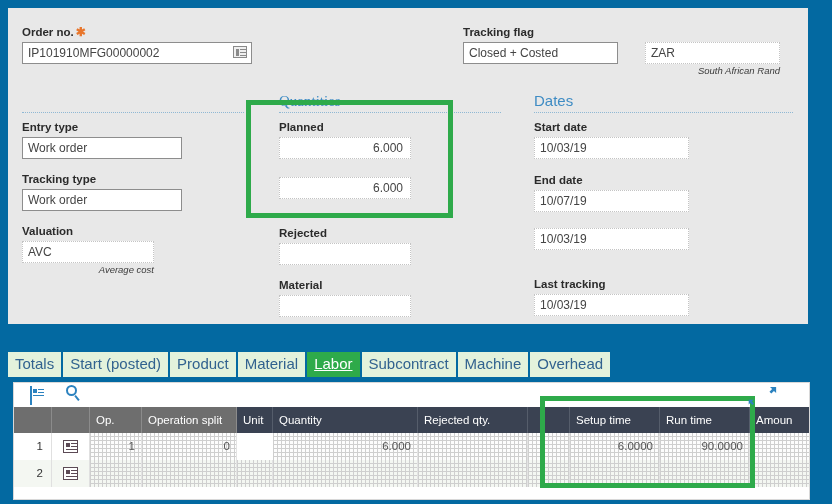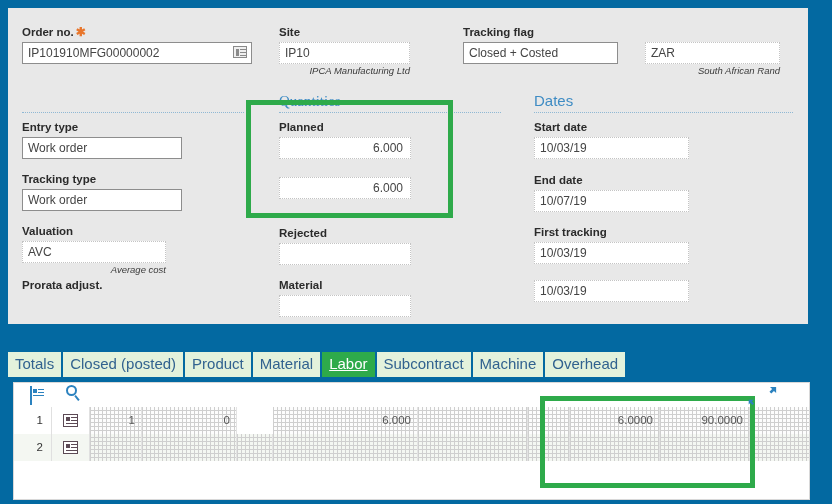--- a/index.html
+++ b/index.html
@@ -149,25 +149,20 @@
     <div class="fld" style="left:14px; top:17px; width:230px;">
       <div class="lbl"><span>Order no.</span><span class="req">✱</span></div>
       <div class="inp solid">
         <span>IP101910MFG00000002</span>
         <span class="lookup-icon">
             <i></i>
           </span>
       </div>
     </div>
 
-    <div class="fld" style="left:271px; top:17px; width:131px;">
-      <div class="lbl">Site</div>
-      <div class="inp"><span>IP10</span></div>
-      <div class="sub">IPCA Manufacturing Ltd</div>
-    </div>
 
     <div class="fld" style="left:637px; top:31px; width:135px;">
       <div class="inp"><span>ZAR</span></div>
       <div class="sub">South African Rand</div>
     </div>
 
     <div class="fld" style="left:455px; top:17px; width:155px;">
       <div class="lbl">Tracking flag</div>
       <div class="inp solid"><span>Closed + Costed</span></div>
     </div>
@@ -182,28 +177,27 @@
     <div class="fld" style="left:14px; top:112px; width:160px;">
       <div class="lbl">Entry type</div>
       <div class="inp solid"><span>Work order</span></div>
     </div>
 
     <div class="fld" style="left:14px; top:164px; width:160px;">
       <div class="lbl">Tracking type</div>
       <div class="inp solid"><span>Work order</span></div>
     </div>
 
-    <div class="fld" style="left:14px; top:216px; width:144px;">
+    <div class="fld" style="left:14px; top:216px; width:132px;">
       <div class="lbl">Valuation</div>
       <div class="inp"><span>AVC</span></div>
       <div class="sub">Average cost</div>
     </div>
 
     <div class="fld" style="left:14px; top:270px; width:132px;">
-      <div class="lbl">Prorata adjust.</div>
     </div>
 
     <div class="fld" style="left:271px; top:112px; width:132px;">
       <div class="lbl">Planned</div>
       <div class="inp num"><span>6.000</span></div>
     </div>
 
     <div class="fld" style="left:271px; top:166px; width:132px;">
       <div class="inp num"><span>6.000</span></div>
     </div>
@@ -222,51 +216,64 @@
       <div class="lbl">Start date</div>
       <div class="inp"><span>10/03/19</span></div>
     </div>
 
     <div class="fld" style="left:526px; top:165px; width:155px;">
       <div class="lbl">End date</div>
       <div class="inp"><span>10/07/19</span></div>
     </div>
 
     <div class="fld" style="left:526px; top:217px; width:155px;">
-      <div class="lbl">First tracking</div>
       <div class="inp"><span>10/03/19</span></div>
     </div>
 
     <div class="fld" style="left:526px; top:269px; width:155px;">
+      <div class="lbl">Last tracking</div>
       <div class="inp"><span>10/03/19</span></div>
     </div>
   </div>
 
   <div class="tabs" id="tabs">
       <div class="tab">Totals</div>
-      <div class="tab">Closed (posted)</div>
+      <div class="tab">Start (posted)</div>
       <div class="tab">Product</div>
       <div class="tab">Material</div>
       <div class="tab active">Labor</div>
       <div class="tab">Subcontract</div>
       <div class="tab">Machine</div>
       <div class="tab">Overhead</div>
     </div>
 
   <div class="grid-card">
     <div class="grid-toolbar">
       <span class="ti" style="left:16px;">
         <span class="tb-list"><b></b><s></s></span>
       </span>
       <span class="ti" style="left:52px; top:2px;">
         <span class="tb-search"><b></b><s></s></span>
       </span>
     </div>
 
     <div class="gtable">
+      <div class="ghead" id="grid-head">
+          <div class="gh" style="width: 38px; flex: 0 0 38px;"></div>
+          <div class="gh" style="width: 38px; flex: 0 0 38px;"></div>
+          <div class="gh" style="width: 52px; flex: 0 0 52px;">Op.</div>
+          <div class="gh" style="width: 95px; flex: 0 0 95px;">Operation split</div>
+          <div class="gh dark" style="width: 36px; flex: 0 0 36px;">Unit</div>
+          <div class="gh dark" style="width: 145px; flex: 0 0 145px;">Quantity</div>
+          <div class="gh dark" style="width: 110px; flex: 0 0 110px;">Rejected qty.</div>
+          <div class="gh dark" style="width: 42px; flex: 0 0 42px;"></div>
+          <div class="gh dark" style="width: 90px; flex: 0 0 90px;">Setup time</div>
+          <div class="gh dark" style="width: 90px; flex: 0 0 90px;">Run time</div>
+          <div class="gh dark" style="width: 60px; flex: 0 0 60px;">Amoun</div>
+        </div>
       <div id="grid-body">
           <div class="grow">
             <div class="gc plain rownum" style="width: 38px; flex: 0 0 38px;">1</div>
             <div class="gc plain rowicon" style="width: 38px; flex: 0 0 38px;">
               <span class="det-icon">
                 <b></b>
                 <s></s>
               </span>
             </div>
             <div class="gc num" style="width: 52px; flex: 0 0 52px;">1</div>

